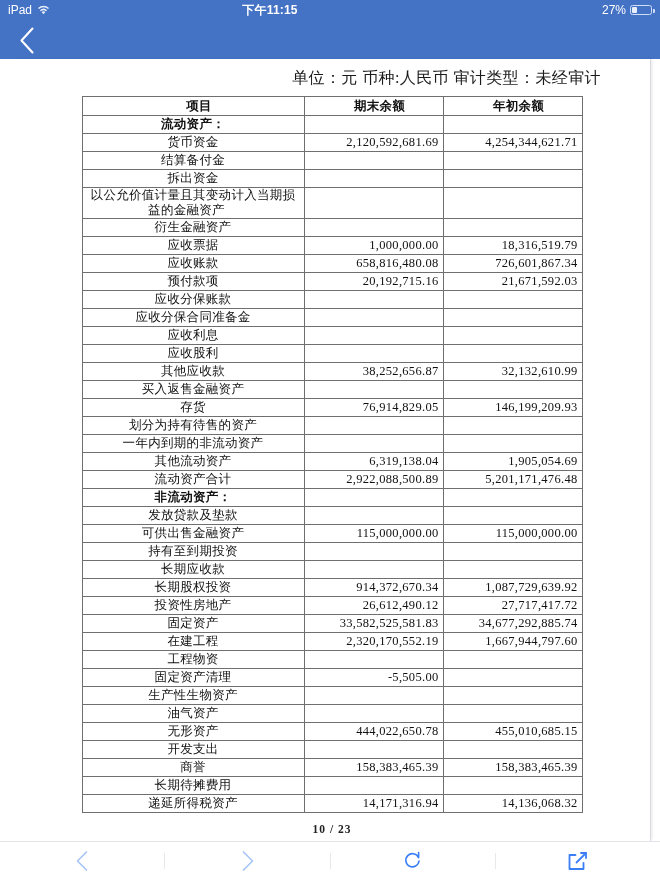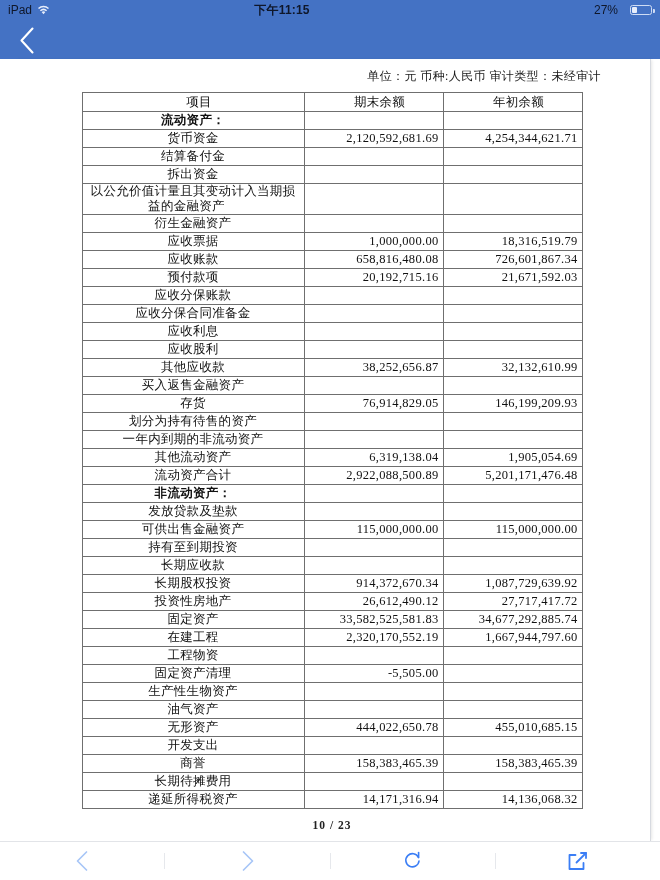--- a/index.html
+++ b/index.html
@@ -7,27 +7,27 @@
     width: 660px; height: 880px;
     font-family: "Liberation Serif", "DejaVu Serif", serif;
     background: #ffffff;
     overflow: hidden;
   }
   #app { position: relative; width: 660px; height: 880px; background:#fff; }
 
   
   .statusbar {
     position:absolute; top:0; left:0; width:660px; height:20px;
-    background:#4472c4; color:#0f172a;
+    background:#4472c4; color:#ffffff;
     font-family:"Liberation Sans","DejaVu Sans",sans-serif;
     font-size:12px; display:flex; align-items:center;
   }
   .sb-left { position:absolute; left:8px; display:flex; align-items:center; gap:5px; }
-  .sb-center { position:absolute; left:12px; width:540px; text-align:center; font-weight:600; letter-spacing:.2px; }
-  .sb-right { position:absolute; right:8px; display:flex; align-items:center; gap:12px; }
+  .sb-center { position:absolute; left:0; width:540px; text-align:center; font-weight:600; letter-spacing:.2px; }
+  .sb-right { position:absolute; right:8px; display:flex; align-items:center; gap:4px; }
   .wifi { display:inline-block; width:13px; height:10px; position:relative; }
   .batt { position:relative; width:22px; height:10px; border:1px solid #cfdcf4; border-radius:2.5px; }
   .batt::after {
     content:""; position:absolute; right:-3.5px; top:3px; width:2px; height:4px;
     background:#cfdcf4; border-radius:0 1px 1px 0;
   }
   .batt-fill { position:absolute; left:1px; top:1px; bottom:1px; width:27%; background:#e8eefb; border-radius:1px; }
 
   
   .navbar {
@@ -41,21 +41,21 @@
 
   
   .page {
     position:absolute; top:59px; left:14px; width:637px; height:782px;
     background:#fff;
     border-right:1px solid #d7dae0;
     box-shadow: 2px 0 3px -1px rgba(0,0,0,.10);
   }
   .doc-meta {
     margin-top:9px; padding-right:49px;
-    text-align:right; font-size:12px; color:#1a1a1a;
+    text-align:right; font-size:16px; color:#1a1a1a;
     letter-spacing:.4px; white-space:nowrap;
   }
 
   table.bs {
     margin:7px auto 0 auto;
     border-collapse:collapse;
     width:500px;
     table-layout:fixed;
     font-size:12.5px; color:#111;
   }
@@ -65,21 +65,21 @@
     padding:0 4px;
     line-height:1.18;
     vertical-align:middle;
     letter-spacing:.3px;
   }
   col.c-item { width:222px; }
   col.c-val  { width:139px; }
 
   td.item { text-align:center; }
   td.num  { text-align:right; padding-right:8px; white-space:nowrap; letter-spacing:.2px; }
-  tr.hdr td { text-align:center; font-weight:normal; height:19px;padding-left:16px; }
+  tr.hdr td { text-align:center; font-weight:bold; height:19px;padding-left:16px; }
   td.group { font-weight:bold; padding-left:4px; }
   td.lvl1  { padding-left:17px; }
   td.lvl2  { padding-left:28px; }
   td.wrap  { white-space:normal; padding-left:17px; text-indent:0; line-height:1.30; height:36px; }
   td.wrap span { display:block; }
   td.wrap span.l2 { margin-left:-13px; }
 
   .pagenum {
     margin-top:10px; text-align:center;
     font-size:11.5px; font-weight:bold; color:#222;

